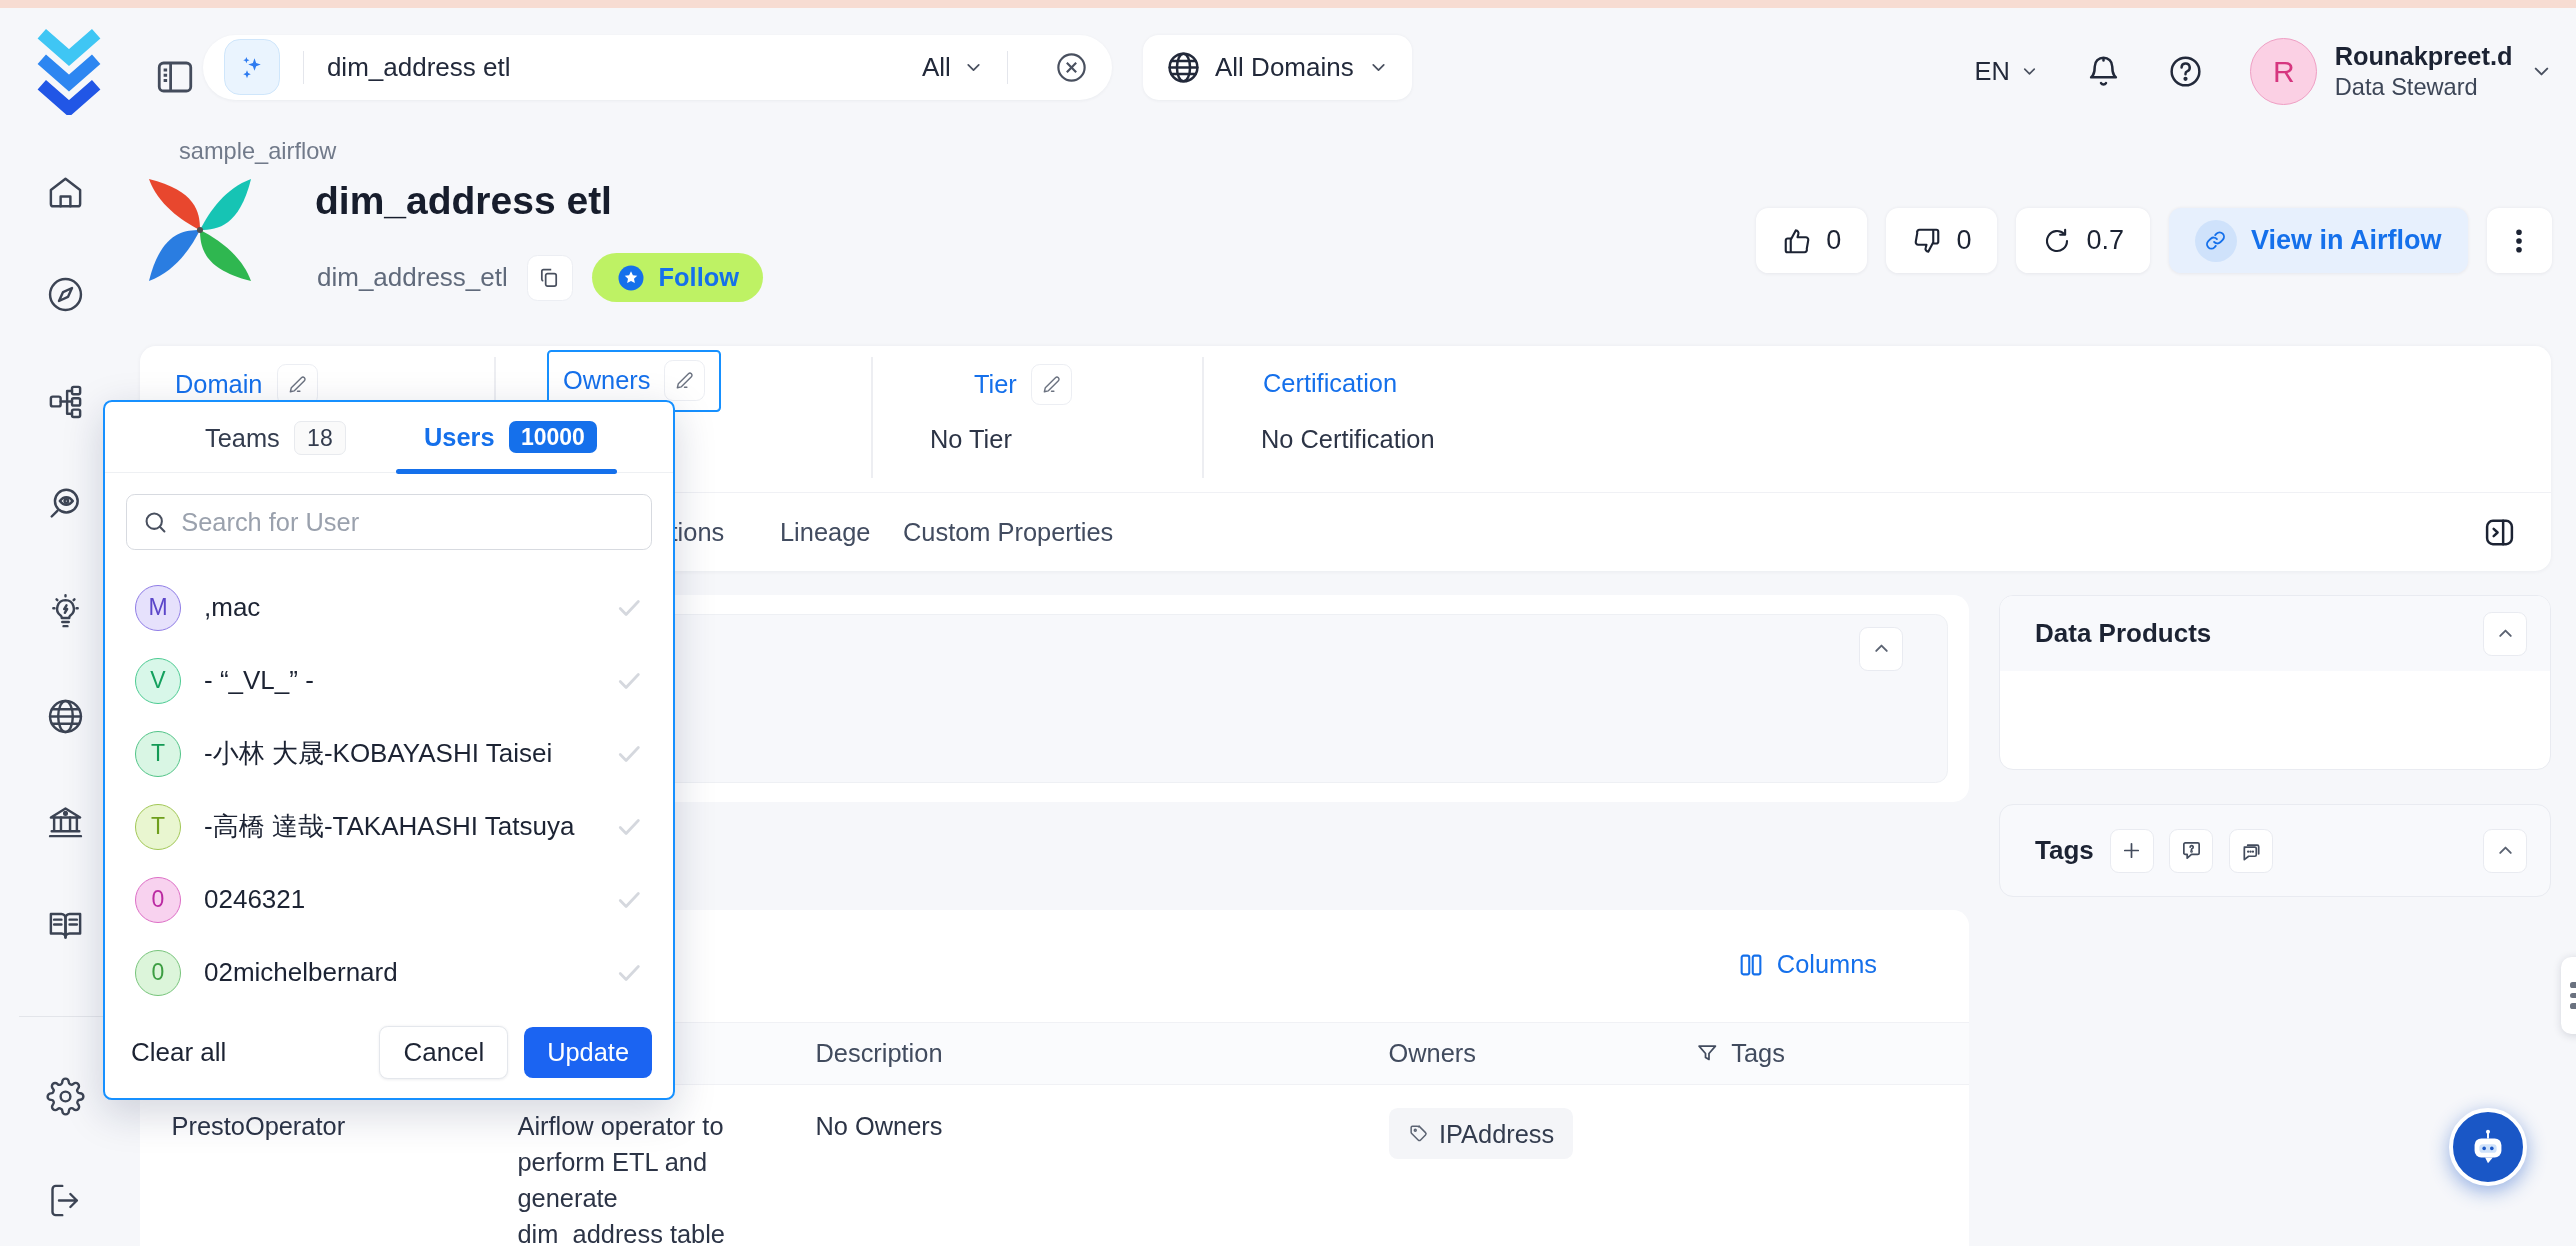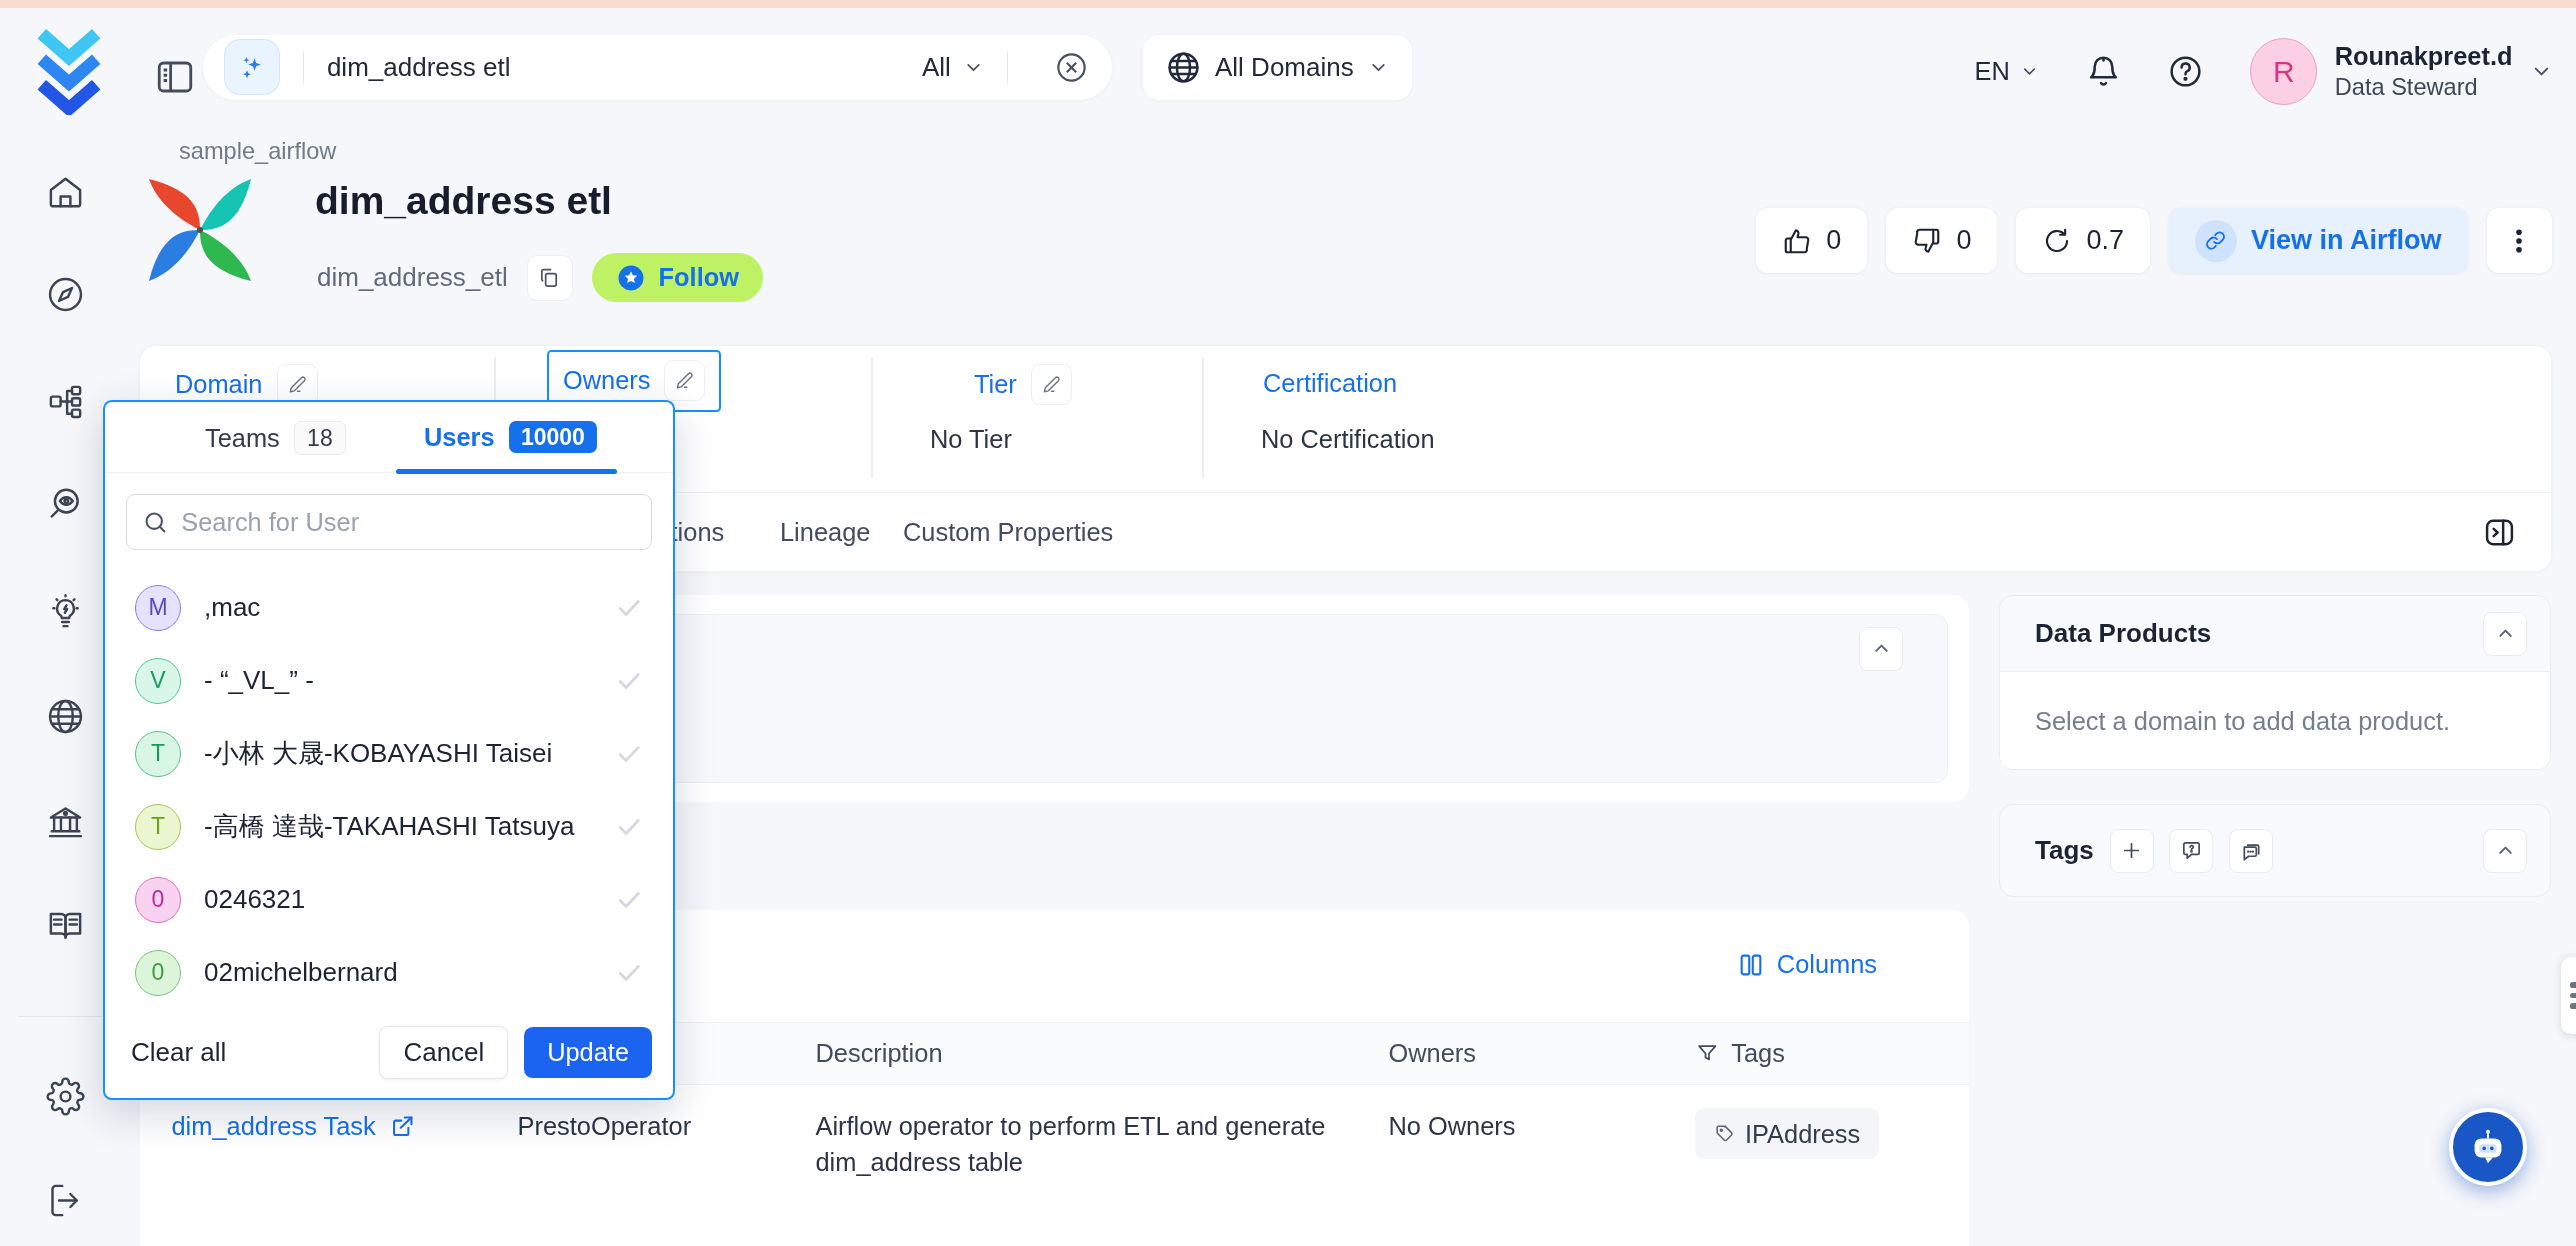--- a/index.html
+++ b/index.html
@@ -457,30 +457,20 @@
         <div class="t-cell">Description</div>
         <div class="t-cell">Owners</div>
         <div class="t-cell">
           <svg viewBox="0 0 24 24">
               <path d="M4 5h16l-6.3 7.2V18l-3.4-1.8v-4z"></path>
             </svg>
           <span>Tags</span>
         </div>
       </div>
       <div class="t-row t-body">
-        <div class="t-cell">
-          <span class="task-link">
-            <span>dim_address Task</span>
-            <svg viewBox="0 0 24 24">
-                <path d="M18 13.5V19a1.5 1.5 0 0 1-1.5 1.5h-11A1.5 1.5 0 0 1 4 19V8a1.5 1.5 0 0 1 1.5-1.5H11"></path>
-                <path d="M14.5 3.5H21V10"></path>
-                <path d="M10.5 13.5 21 3.5"></path>
-              </svg>
-          </span>
-        </div>
         <div class="t-cell">PrestoOperator</div>
         <div class="t-cell">Airflow operator to perform ETL and generate dim_address table</div>
         <div class="t-cell">No Owners</div>
         <div class="t-cell">
           <span class="tag-chip">
             <svg viewBox="0 0 24 24">
                 <path d="M12.6 3.6 20 11a2 2 0 0 1 0 2.8l-5.6 5.6a2 2 0 0 1-2.8 0L4.2 12a2 2 0 0 1-.6-1.4V5a1.4 1.4 0 0 1 1.4-1.4h5.6c.5 0 1 .2 1.4.6z"></path>
                 <circle cx="8.3" cy="8.3" r="1.1"></circle>
               </svg>
             <span>IPAddress</span>
@@ -493,21 +483,20 @@
   <aside class="rcard" style="top:595px;height:175px;background:#fff;">
     <div class="rcard-head" style="background:#f8f9fc;">
       <span class="rcard-title">Data Products</span>
       <span class="rcard-spacer"></span>
       <span class="chev-up-btn">
           <svg viewBox="0 0 24 24">
             <path d="M6.5 14.5 12 9l5.5 5.5"></path>
           </svg>
         </span>
     </div>
-    <div class="rcard-body" style="height:98px;">Select a domain to add data product.</div>
   </aside>
 
   <aside class="rcard" style="top:804px;height:93px;display:flex;align-items:center;padding:0 23px 0 35px;">
     <span class="rcard-title">Tags</span>
     <span class="sq-btn">
         <svg viewBox="0 0 24 24">
           <path d="M12 5v14M5 12h14"></path>
         </svg>
       </span>
     <span class="sq-btn">

